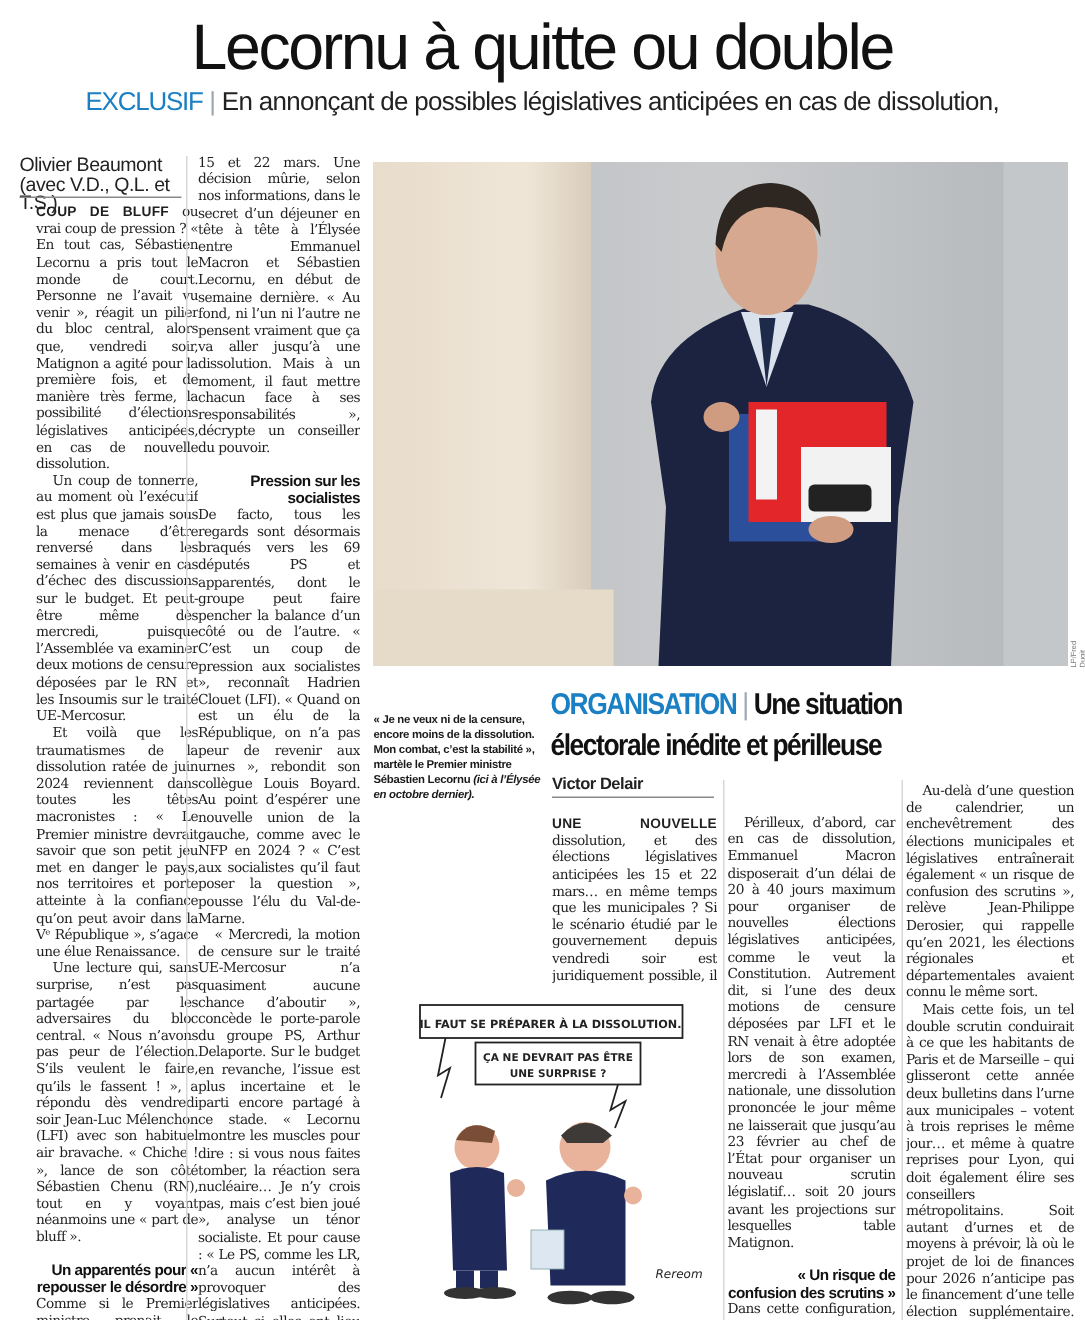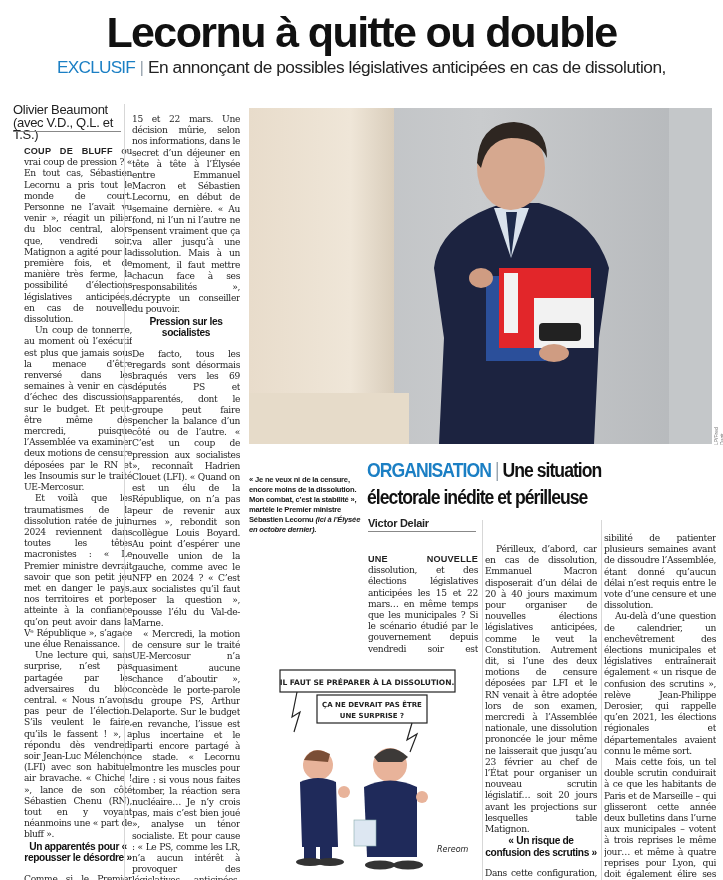--- a/index.html
+++ b/index.html
@@ -1,21 +1,21 @@
 <!DOCTYPE html>
 <html><head>
 <meta charset="utf-8">
 <style>
   * { box-sizing: border-box; margin: 0; padding: 0; }
   html, body { width: 723px; height: 880px; background: #ffffff; overflow: hidden; }
   body { position: relative; font-family: "DejaVu Serif", serif; color: #1a1a1a; }
 
   .headline {
     position: absolute; left: 0; top: 8px; width: 723px; text-align: center;
-    font-family: "Liberation Sans", sans-serif; font-weight: bold;
+    font-family: "Liberation Sans", sans-serif; font-weight: normal;
     font-size: 43px; letter-spacing: -1.6px; color: #111;
   }
   .deck {
     position: absolute; left: 20px; top: 57px; width: 683px; text-align: center;
     font-family: "Liberation Sans", sans-serif; font-size: 17.3px; line-height: 20px;
     letter-spacing: -0.45px; color: #222;
   }
   .deck .kicker { color: #1b7fc4; font-weight: normal; letter-spacing: -0.8px; }
   .deck .sep { color: #9aa6b0; }
 
@@ -24,25 +24,25 @@
     font-family: "Liberation Sans", sans-serif; font-weight: normal; font-size: 13px; line-height: 12.5px;
     letter-spacing: -0.3px; color: #222;
   }
   .byline-rule { position: absolute; left: 13px; top: 131px; width: 108px; height: 1px; background: #888; }
 
   .col {
     position: absolute; font-size: 9.15px; line-height: 11.2px; text-align: justify;
     letter-spacing: -0.35px; color: #1f1f1f; hyphens: manual;
   }
   .col p { text-indent: 11px; }
-  .col p.first { text-indent: 0; margin-top: 10px; }
+  .col p.first { text-indent: 0; }
   .lead { font-family: "Liberation Sans", sans-serif; font-weight: bold; letter-spacing: 0.2px; }
   .subhead {
     font-family: "Liberation Sans", sans-serif; font-weight: bold; font-size: 10.2px;
-    line-height: 11.6px; letter-spacing: -0.35px; margin-top: 0; color: #111; text-align: center;
+    line-height: 11.6px; letter-spacing: -0.35px; margin-top: 10px; color: #111; text-align: right;
   }
 
   .photo {
     position: absolute; left: 249px; top: 108px; width: 463px; height: 336px; overflow: hidden;
     background: #c8c9cb;
   }
   .credit {
     position: absolute; left: 713px; top: 415px; width: 8px; height: 30px;
     font-family: "Liberation Sans", sans-serif; font-size: 5px; color: #777;
     writing-mode: vertical-rl; transform: rotate(180deg);
@@ -197,16 +197,15 @@
 
 <div class="col" style="left:485px; top:544px; width:112px; height:357px; overflow:hidden;">
   <p>Périlleux, d’abord, car en cas de dissolution, Emmanuel Macron disposerait d’un délai de 20 à 40 jours maximum pour organiser de nouvelles élections législatives anticipées, comme le veut la Constitution. Autrement dit, si l’une des deux motions de censure déposées par LFI et le RN venait à être adoptée lors de son examen, mercredi à l’Assemblée nationale, une dissolution prononcée le jour même ne laisserait que jusqu’au 23 février au chef de l’État pour organiser un nouveau scrutin législatif… soit 20 jours avant les projections sur lesquelles table Matignon.</p>
   <div class="subhead">« Un risque de confusion des scrutins »</div>
   <p class="first">Dans cette configuration, le vote se tiendrait alors 20 jours plus tôt, soit en pleine période de vacances scolaires, qui auront lieu cette année, toutes zones confondues, du 7 février au 9 mars. Et « généralement, on évite d’organiser des élections pendant les vacances », remarque le constitutionnaliste Jean-Philippe Derosier. Si censure il y a, Emmanuel Macron aurait toutefois la possibilité de patienter plusieurs semaines avant de dissoudre l’Assemblée, étant donné qu’aucun délai n’est requis entre le vote d’une censure et une dissolution.</p>
 </div>
 
 <div class="vrule" style="left:601px; top:520px; height:360px;"></div>
 
 <div class="col" style="left:604px; top:523px; width:112px; height:357px; overflow:hidden;">
-  <p class="first">sibilité de patienter plusieurs semaines avant de dissoudre l’Assemblée, étant donné qu’aucun délai n’est requis entre le vote d’une censure et une dissolution.</p>
   <p>Au-delà d’une question de calendrier, un enchevêtrement des élections municipales et législatives entraînerait également « un risque de confusion des scrutins », relève Jean-Philippe Derosier, qui rappelle qu’en 2021, les élections régionales et départementales avaient connu le même sort.</p>
   <p>Mais cette fois, un tel double scrutin conduirait à ce que les habitants de Paris et de Marseille – qui glisseront cette année deux bulletins dans l’urne aux municipales – votent à trois reprises le même jour… et même à quatre reprises pour Lyon, qui doit également élire ses conseillers métropolitains. Soit autant d’urnes et de moyens à prévoir, là où le projet de loi de finances pour 2026 n’anticipe pas le financement d’une telle élection supplémentaire. Autrement dit, glisse un député socialiste, « personne n’y croit ».</p>
 </div>
 
 </body></html>

